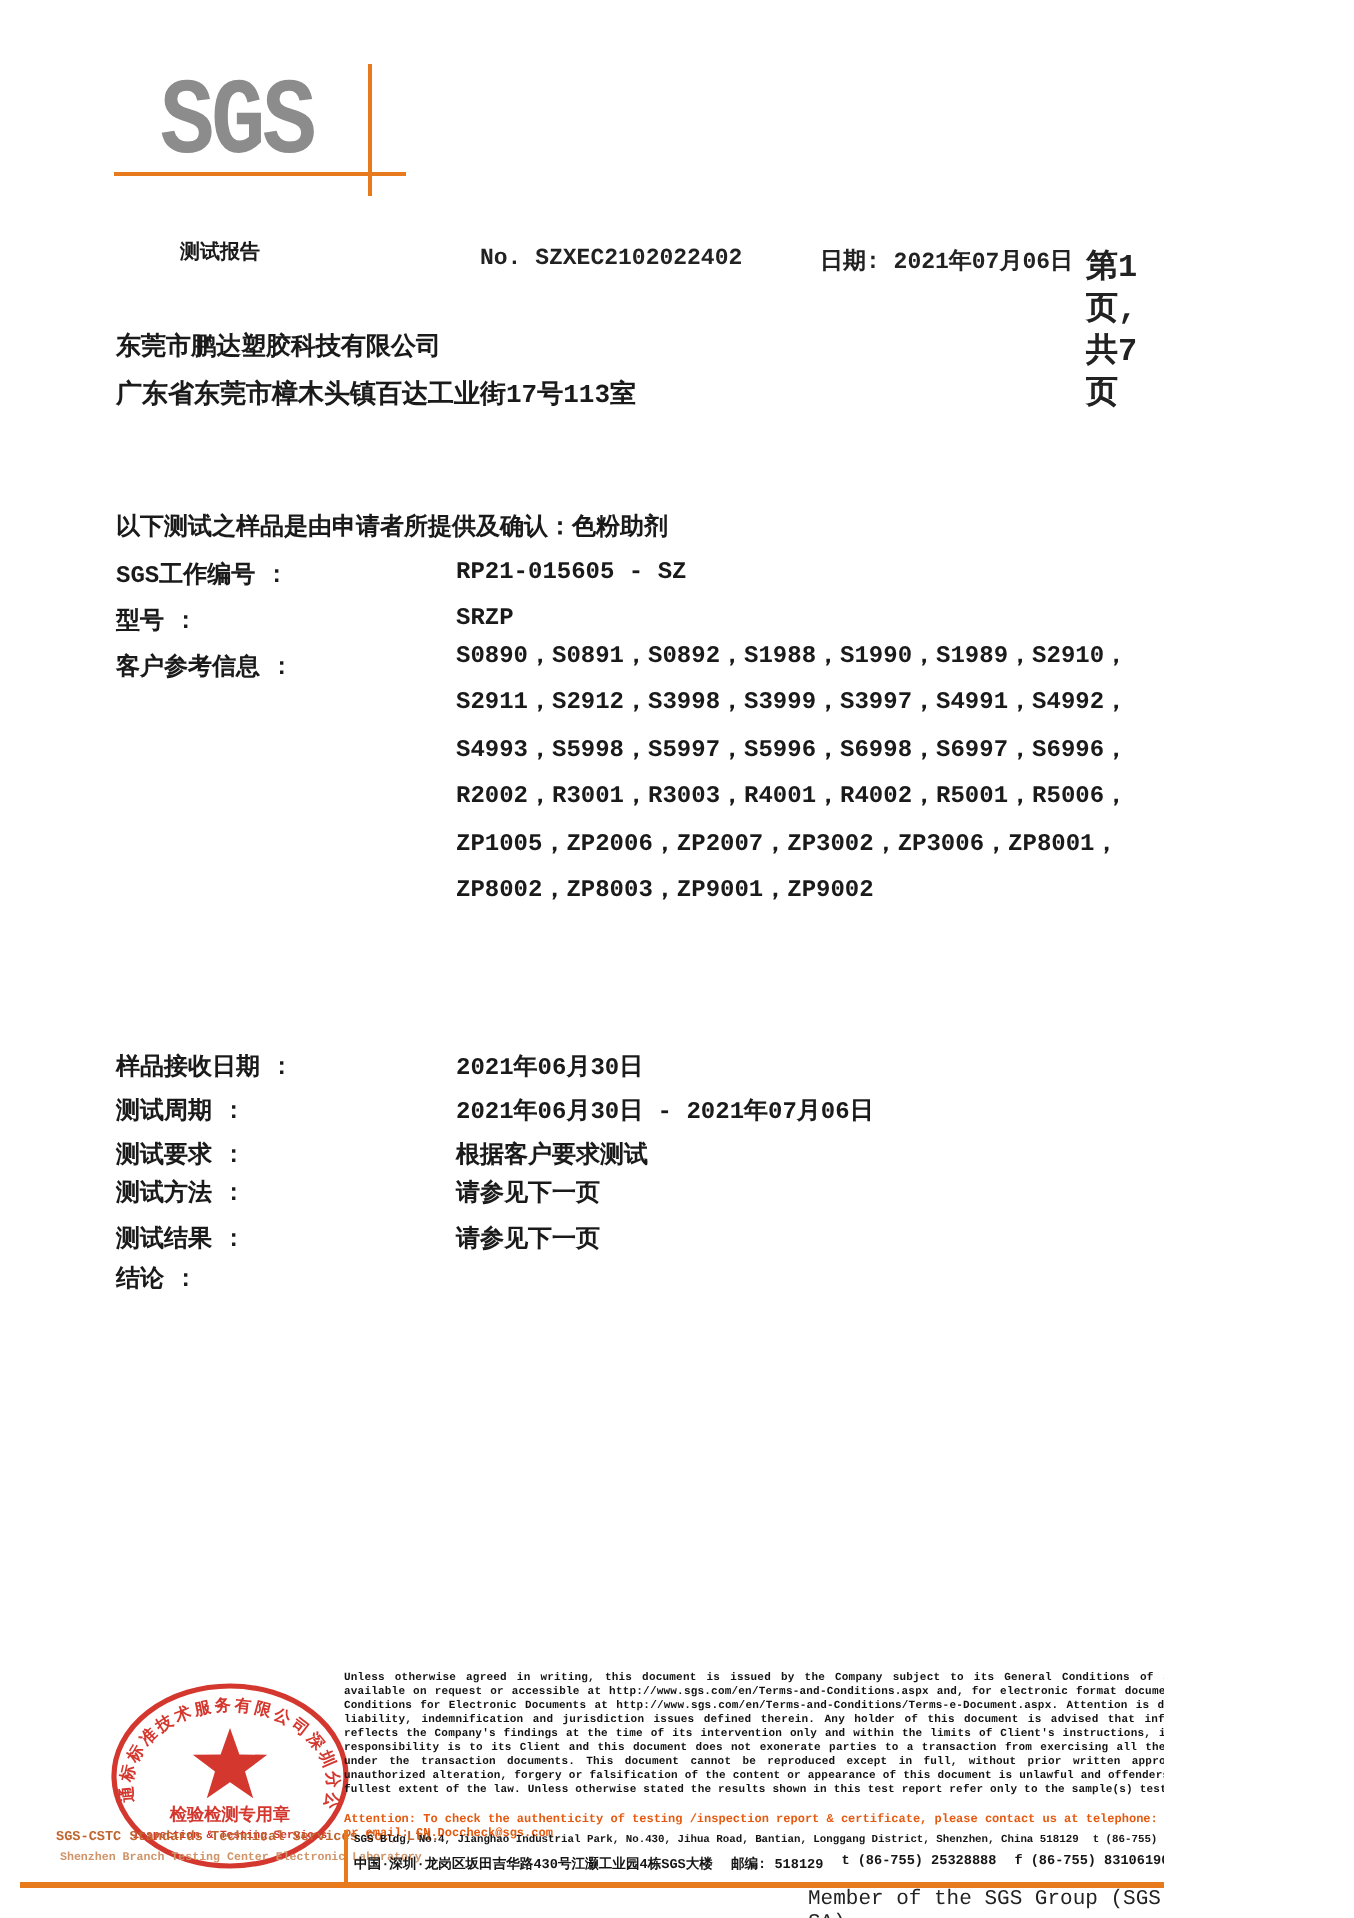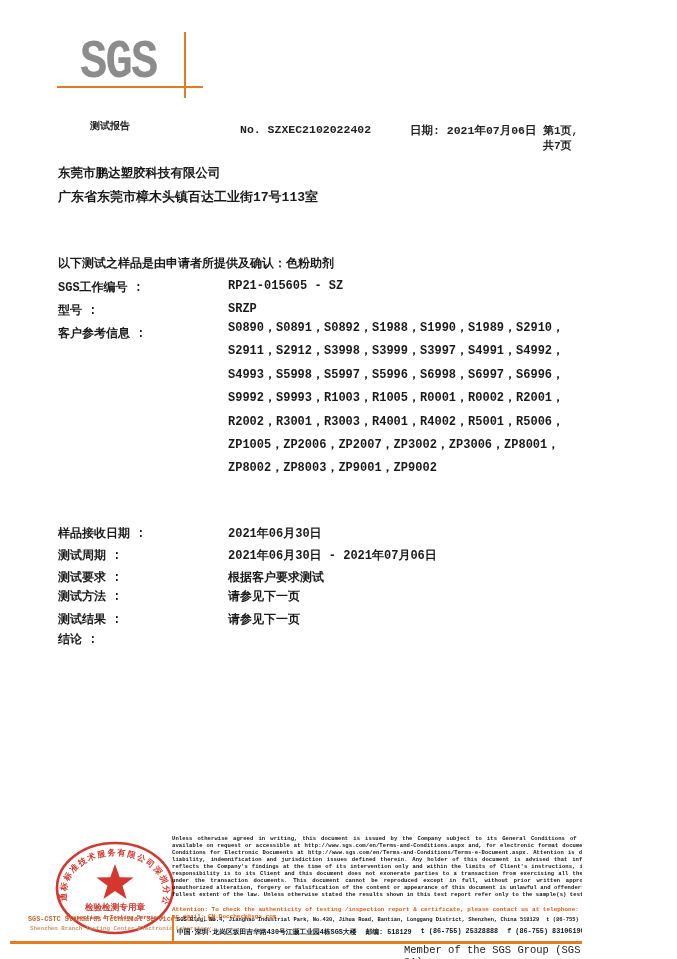--- a/index.html
+++ b/index.html
@@ -12,21 +12,21 @@
   .logo-text{
     left:80px;top:36px;font-size:54px;line-height:1;font-weight:bold;color:#8c8c8c;
     letter-spacing:-2px;transform:scaleX(0.84);transform-origin:left top;
   }
   .logo-hline{left:57px;top:86px;width:146px;height:2px;background:#e87a1e;}
   .logo-vline{left:184px;top:32px;width:2px;height:66px;background:#e87a1e;}
   
   .report-title{left:58px;top:119px;font-size:10px;font-weight:bold;margin-left:32px;}
   .report-no{left:240px;top:123px;font-size:11.5px;font-weight:bold;color:#222;}
   .report-date{left:410px;top:123px;font-size:11.5px;font-weight:bold;color:#222;}
-  .report-page{left:543px;top:123px;font-size:11px;font-weight:bold;color:#222;}
+  .report-page{left:543px;top:123px;font-size:16px;font-weight:bold;color:#222;}
   
   .company{left:58px;top:165px;font-size:12.5px;font-weight:bold;}
   .company-addr{left:58px;top:188px;font-size:13px;font-weight:bold;}
   .intro{left:58px;top:255px;font-size:12px;font-weight:bold;}
   
   .lbl{left:58px;font-size:12px;font-weight:bold;}
   .val{left:228px;font-size:12px;font-weight:bold;}
   .ref-lines{left:228px;top:321px;font-size:12px;font-weight:bold;}
   .ref-lines div{height:23.4px;line-height:14px;}
   .conclusion{left:228px;top:629px;width:432px;font-size:12px;font-weight:bold;line-height:19px;text-align:left;}
@@ -68,21 +68,20 @@
   <div class="abs val" style="top:279px">RP21-015605 - SZ</div>
 
   <div class="abs lbl" style="top:302px">型号 :</div>
   <div class="abs val" style="top:302px">SRZP</div>
 
   <div class="abs lbl" style="top:325px">客户参考信息 :</div>
   <div class="abs ref-lines">
     <div>S0890，S0891，S0892，S1988，S1990，S1989，S2910，</div>
     <div>S2911，S2912，S3998，S3999，S3997，S4991，S4992，</div>
     <div>S4993，S5998，S5997，S5996，S6998，S6997，S6996，</div>
-    <div>S9992，S9993，R1003，R1005，R0001，R0002，R2001，</div>
     <div>R2002，R3001，R3003，R4001，R4002，R5001，R5006，</div>
     <div>ZP1005，ZP2006，ZP2007，ZP3002，ZP3006，ZP8001，</div>
     <div>ZP8002，ZP8003，ZP9001，ZP9002</div>
   </div>
 
   <div class="abs lbl" style="top:525px">样品接收日期 :</div>
   <div class="abs val" style="top:525px">2021年06月30日</div>
 
   <div class="abs lbl" style="top:547px">测试周期 :</div>
   <div class="abs val" style="top:547px">2021年06月30日 - 2021年07月06日</div>

